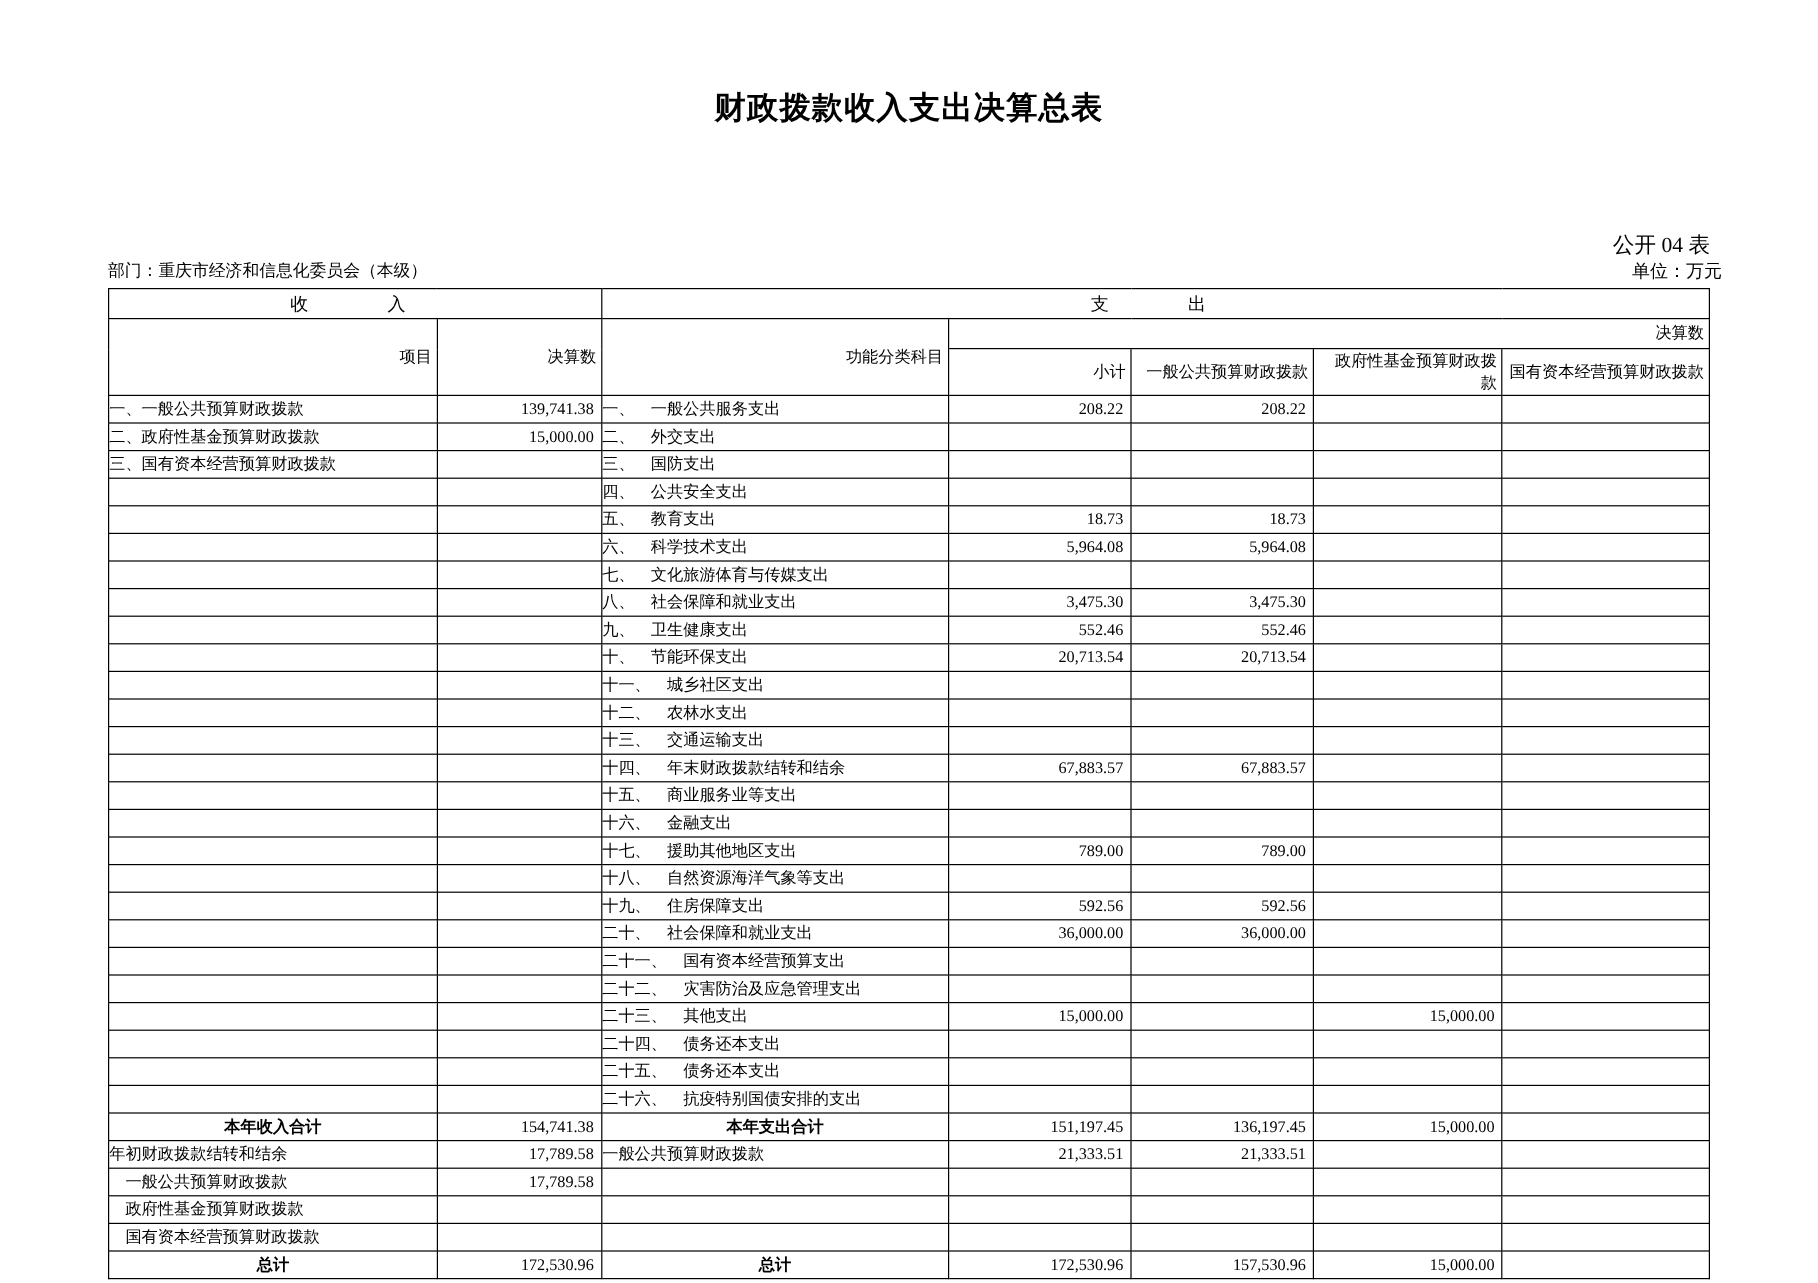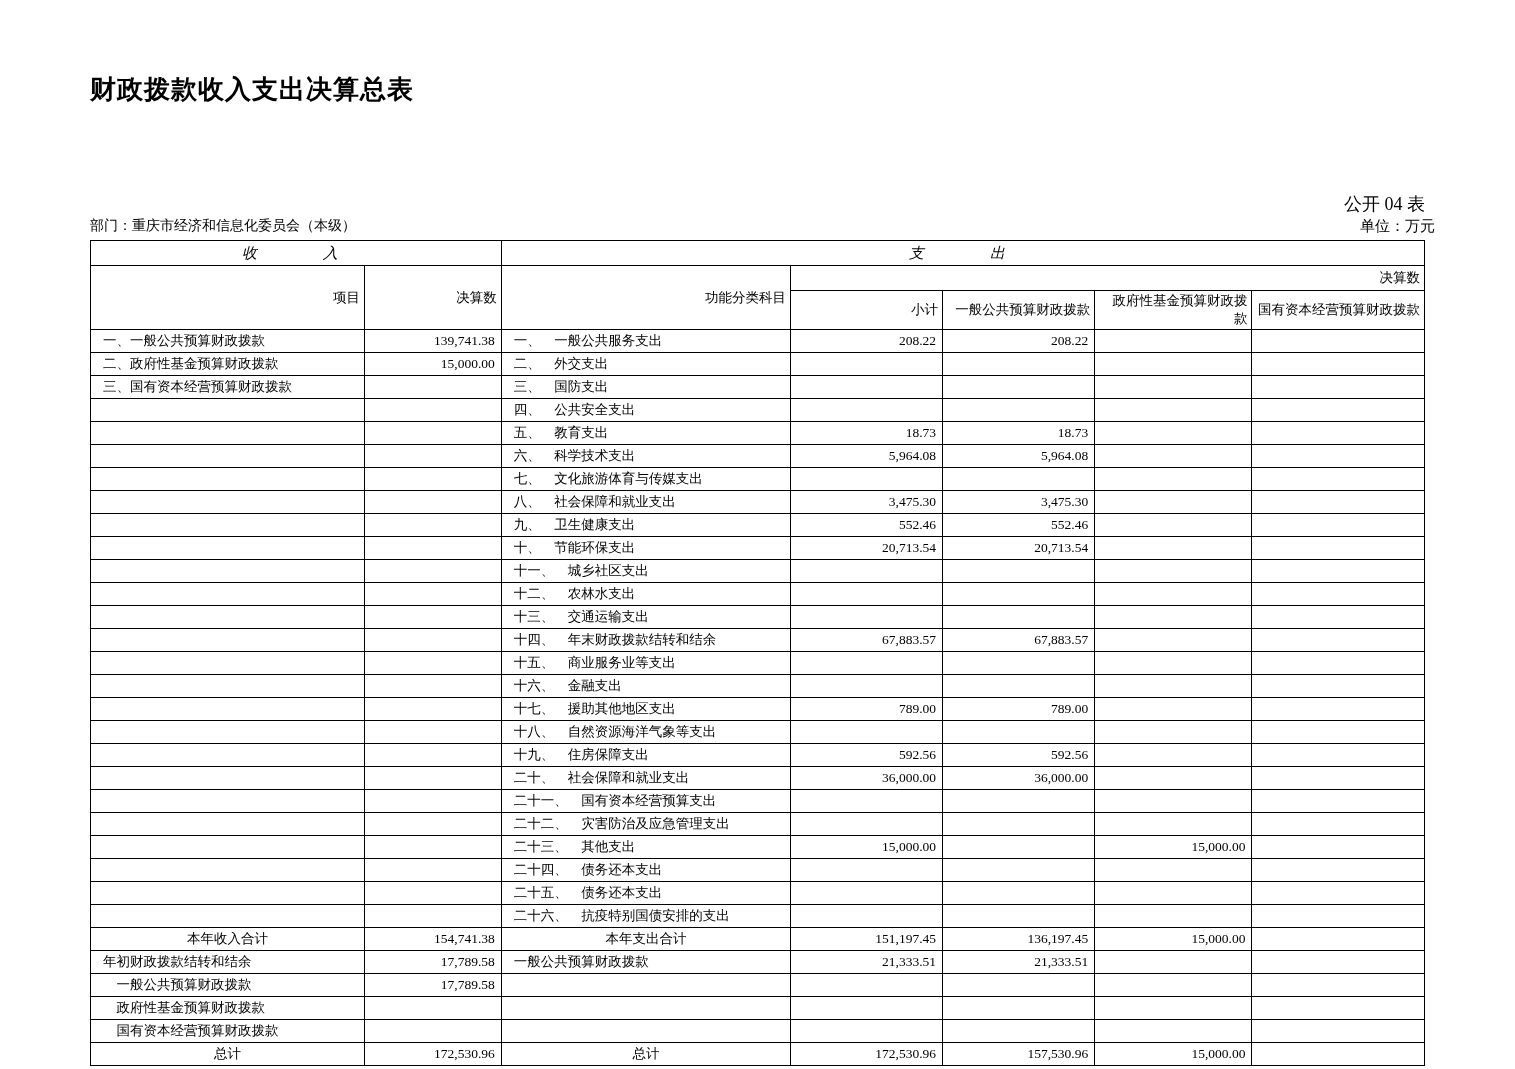--- a/index.html
+++ b/index.html
@@ -10,20 +10,21 @@
     position:relative;
     overflow:hidden;
   }
   .page{
     position:relative;
     width:1515px;height:1069px;
     box-sizing:border-box;
     padding:0 90px;
   }
   .title{
+    text-align:center;
     font-size:26px;
     font-weight:bold;
     letter-spacing:1px;
     margin-top:72px;
   }
   .sheet-no{
     position:absolute;
     right:90px;
     top:120px;
     font-size:18px;
@@ -52,24 +53,24 @@
   td,th{
     border:1px solid #000;
     padding:1px 4px;
     height:20px;
     vertical-align:middle;
     font-weight:normal;
   }
   .hdr{text-align:right;font-weight:normal;}
   .num{text-align:right;padding-right:6px;}
   .ctr{text-align:center;}
-  .lbl{text-align:left;padding-left:12px;}
-  .bold{font-weight:normal;}
+  .lbl{text-align:left;padding-left:0;}
+  .bold{font-weight:bold;}
   .hdr-row td{height:22px;}
-  .wide-head{font-size:15px;letter-spacing:12px;text-align:center;font-style:italic;}
+  .wide-head{font-size:15px;letter-spacing:12px;text-align:center;}
 </style>
 </head>
 <body>
 
 <div class="page">
 
   <div class="title">财政拨款收入支出决算总表</div>
   <div class="sheet-no">公开 04 表</div>
   <div class="dept">部门：重庆市经济和信息化委员会（本级）</div>
   <div class="unit">单位：万元</div>

